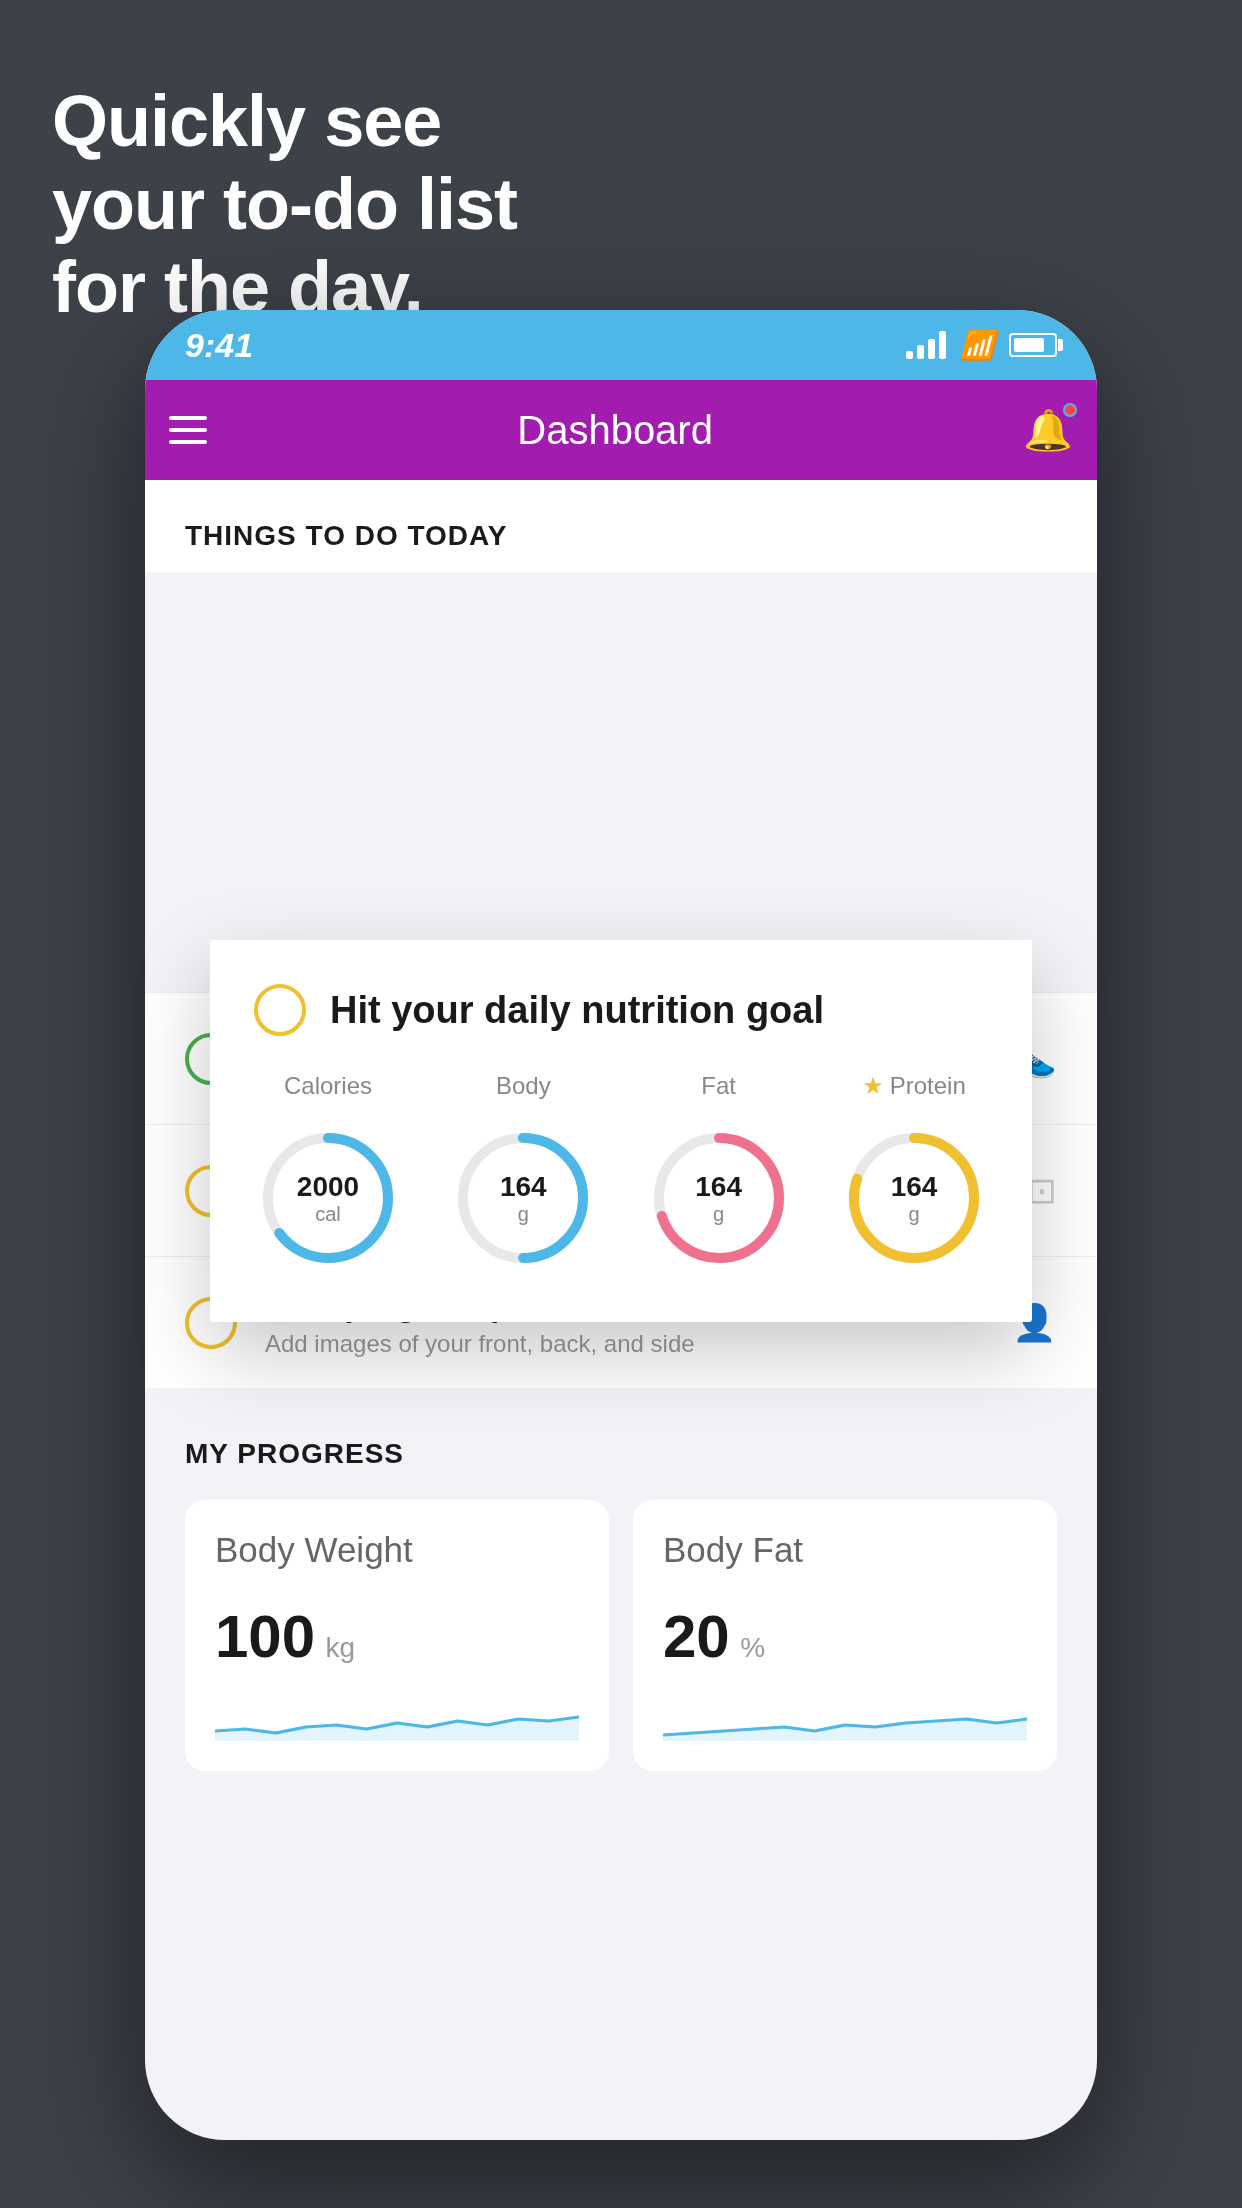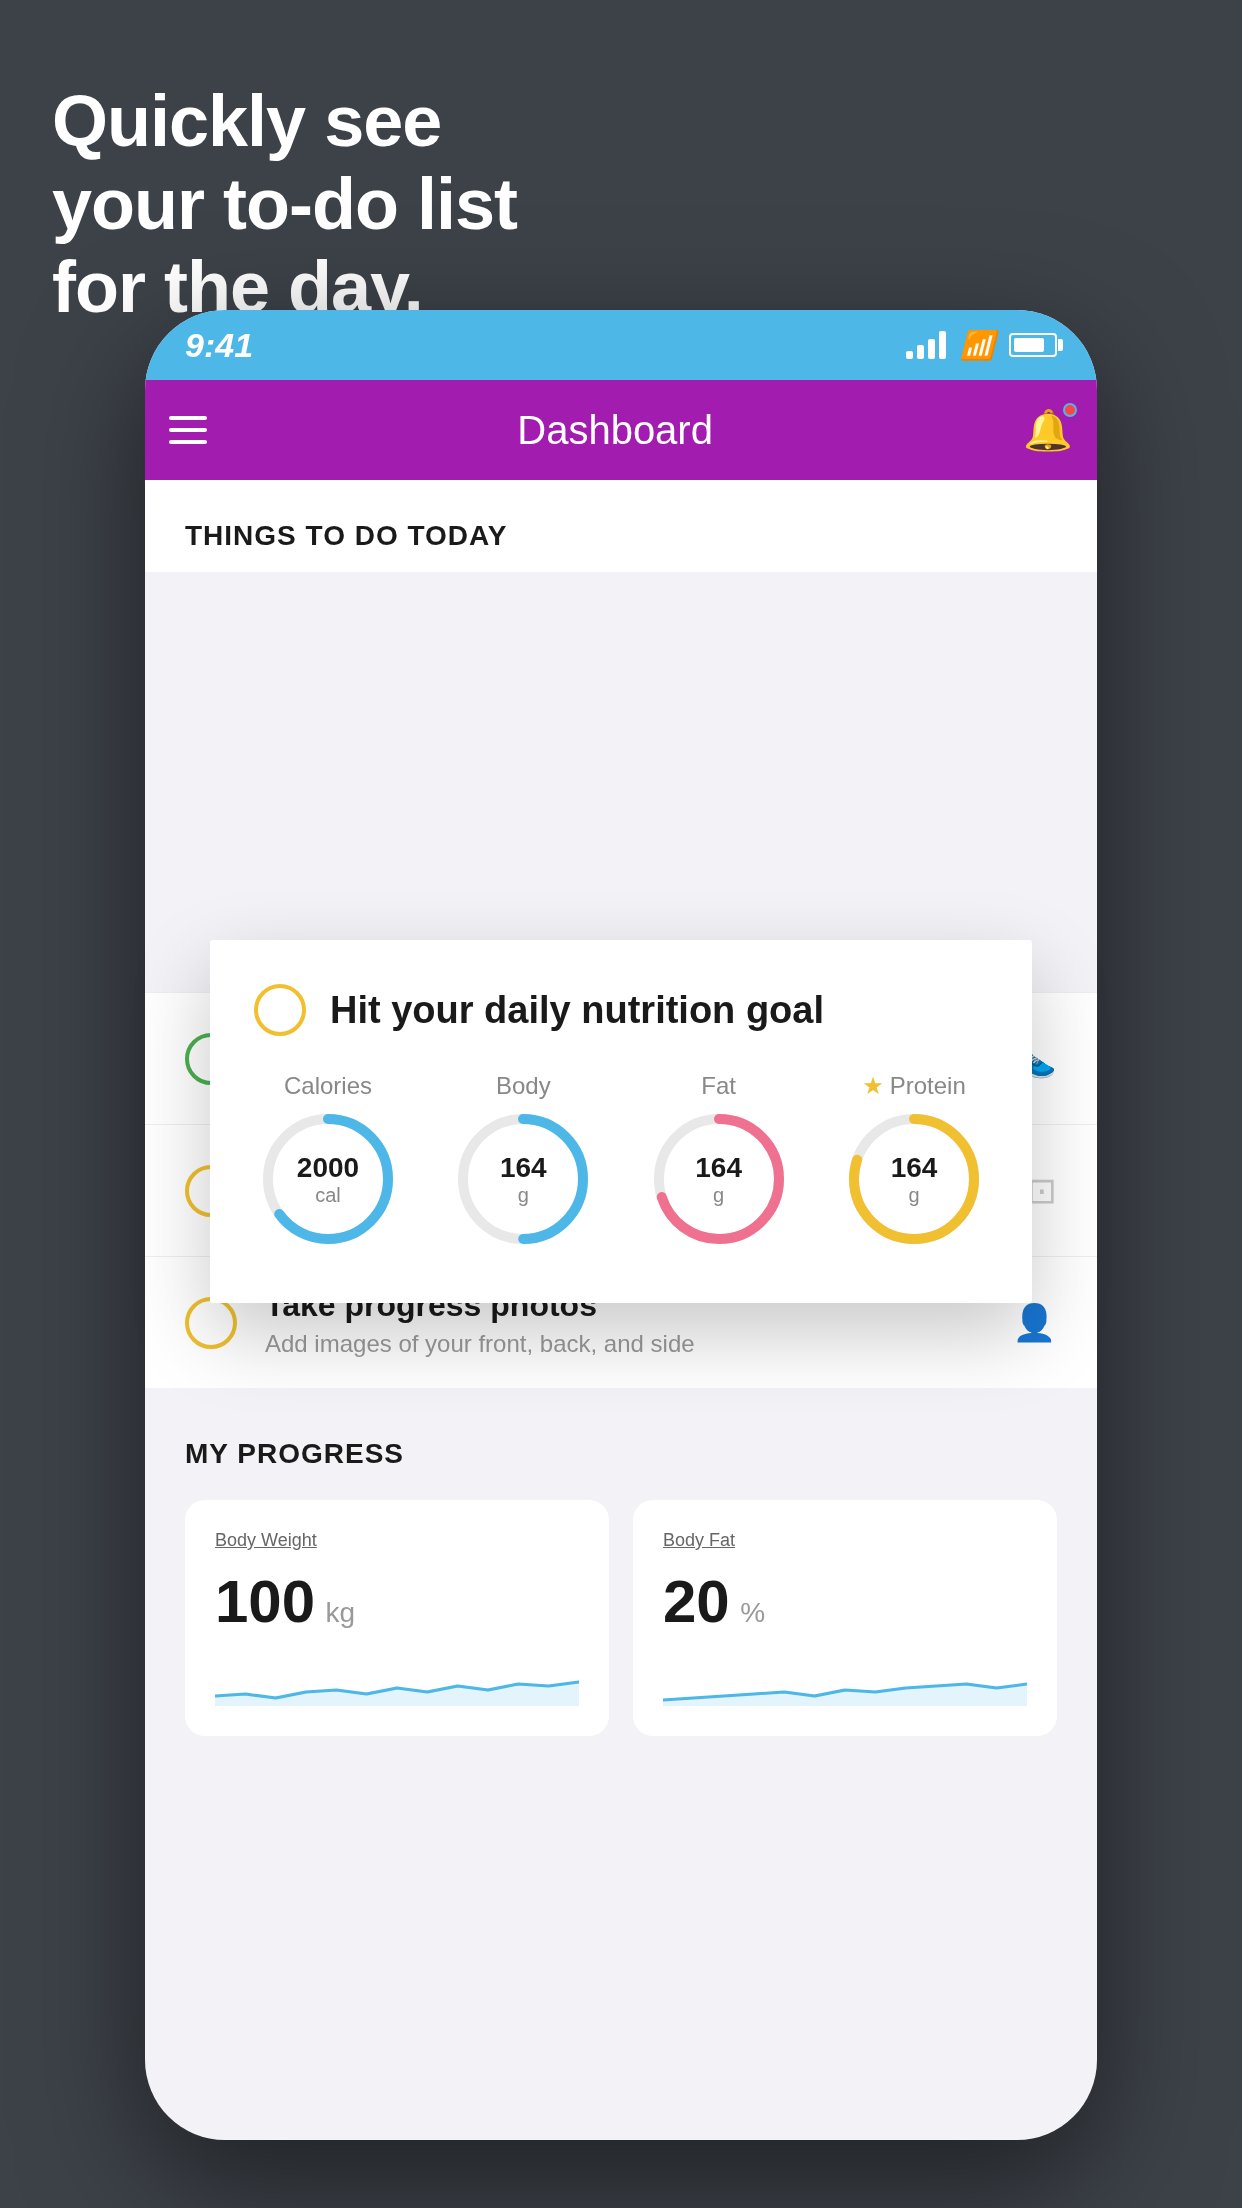--- a/index.html
+++ b/index.html
@@ -197,21 +197,21 @@
     }
     .macros-row {
       display: flex;
       justify-content: space-between;
       align-items: flex-start;
     }
     .macro-item {
       display: flex;
       flex-direction: column;
       align-items: center;
-      gap: 5px;
+      gap: 24px;
     }
     .macro-label {
       font-size: 24px;
       color: #888;
     }
     .macro-label.star {
       display: flex;
       align-items: center;
       gap: 6px;
     }
@@ -333,24 +333,23 @@
       gap: 24px;
     }
     .progress-card {
       flex: 1;
       background: #fff;
       border-radius: 20px;
       padding: 30px;
       overflow: hidden;
     }
     .progress-card-title {
-      font-size: 18px;
+      font-size: 35px;
       color: #666;
-      margin-bottom: 16px;
-      text-decoration: underline;
+      margin-bottom: 32px;
     }
     .progress-value {
       font-size: 60px;
       font-weight: 800;
       color: #1a1a1a;
     }
     .progress-value-unit {
       font-size: 28px;
       font-weight: 400;
       color: #999;

